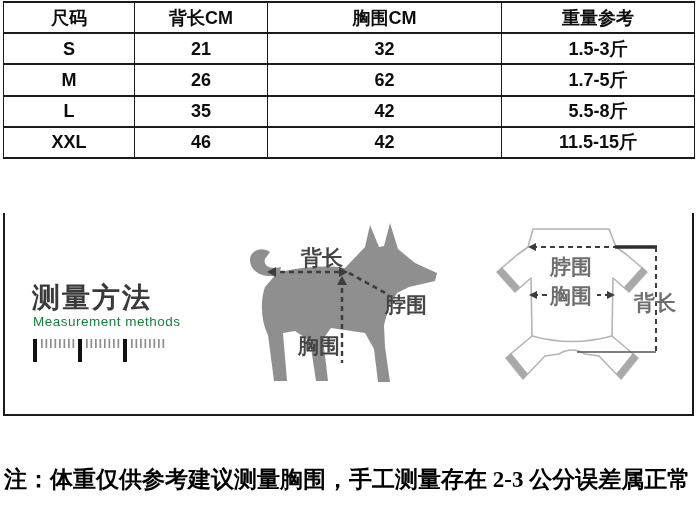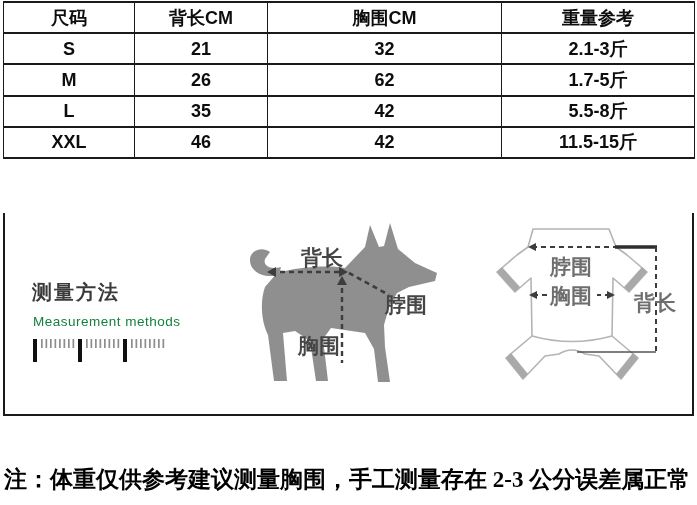--- a/index.html
+++ b/index.html
@@ -24,21 +24,21 @@
   .col-back  { width:133px; }
   .col-chest { width:234px; }
   .col-weight{ width:193px; }
   
   .measure-box {
     position:absolute; top:213px; left:3px; width:691px; height:203px;
     border:2px solid #1a1a1a; border-top:none; background:#fff;
   }
   .m-title {
     position:absolute; left:27px; top:66px;
-    font-size:20px; font-weight:bold; color:#3a3a3a; letter-spacing:2px;
+    font-size:28px; font-weight:bold; color:#3a3a3a; letter-spacing:2px;
   }
   .m-sub {
     position:absolute; left:28px; top:101px;
     font-size:13.5px; color:#15803d; letter-spacing:0.5px;
   }
   .ruler-wrap { position:absolute; left:28px; top:124px; }
   .dog-wrap { position:absolute; left:232px; top:2px; }
   .garment-wrap { position:absolute; left:470px; top:2px; }
   svg text {
     font-family:"Liberation Sans", sans-serif; font-weight:bold;
@@ -68,21 +68,21 @@
         <th>背长CM</th>
         <th>胸围CM</th>
         <th>重量参考</th>
       </tr>
     </thead>
     <tbody>
       <tr>
         <td>S</td>
         <td>21</td>
         <td>32</td>
-        <td>2.1-3斤</td>
+        <td>1.5-3斤</td>
       </tr>
       <tr>
         <td>M</td>
         <td>26</td>
         <td>62</td>
         <td>1.7-5斤</td>
       </tr>
       <tr>
         <td>L</td>
         <td>35</td>

